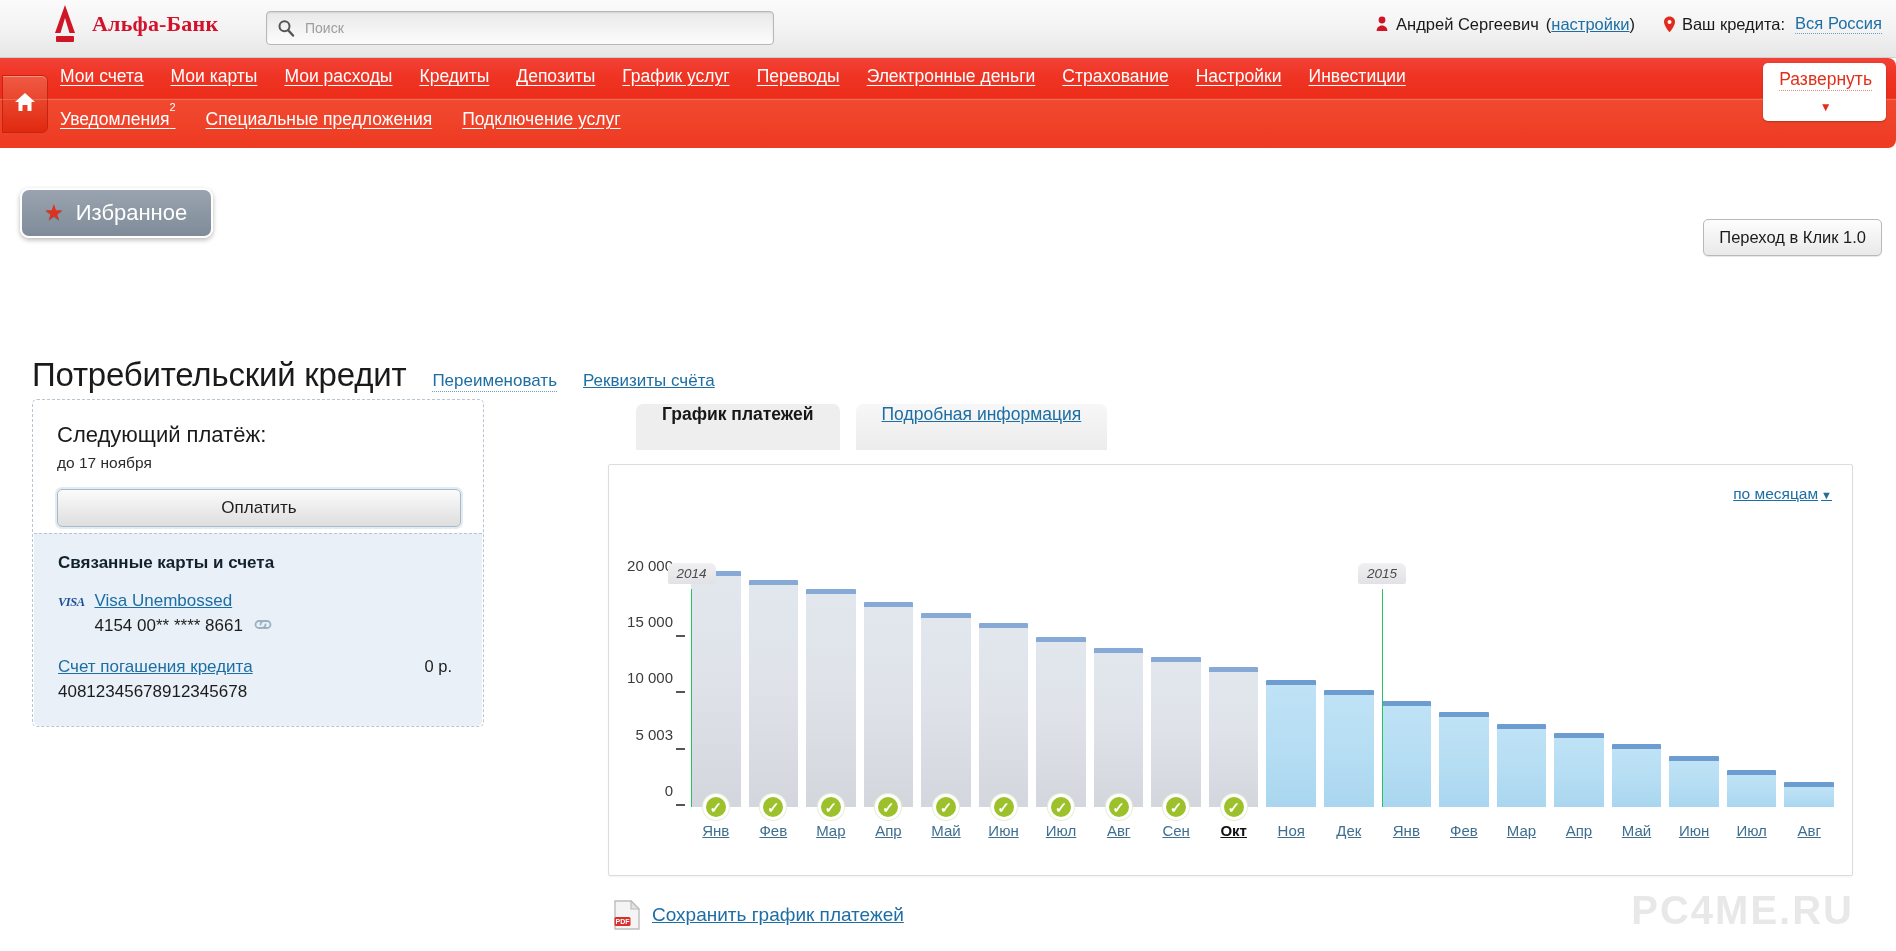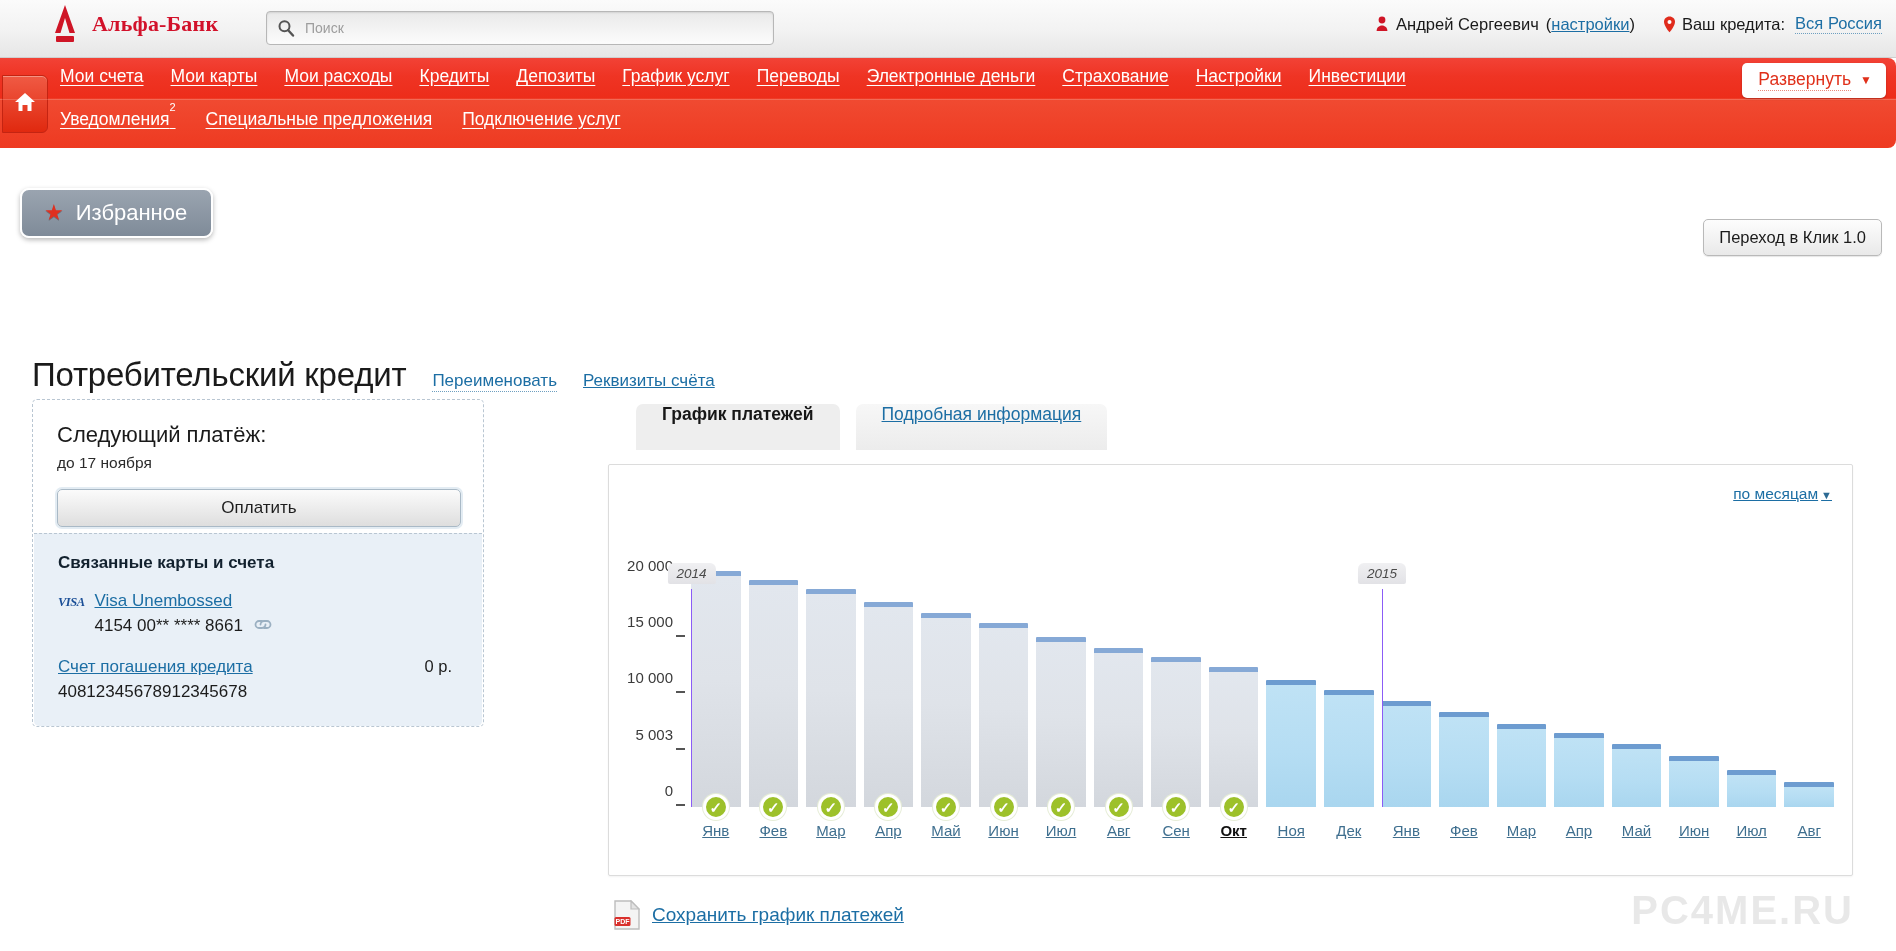--- a/index.html
+++ b/index.html
@@ -62,21 +62,21 @@
   .nav-row{ display:flex; align-items:baseline; }
   .nav-row.r1{ gap:27px; height:40px; }
   .nav-row.r2{ gap:30px; height:40px; margin-top:2px; }
   .nav-link{ color:#fff; font-size:17.5px; text-decoration:underline;
              text-underline-offset:3px; white-space:nowrap; }
   .nav-link sup{ font-size:11px; top:-7px; position:relative; }
   #expand-btn{
     position:absolute; right:10px; top:5px;
     background:#fff; border-radius:5px; padding:6px 14px 7px 16px;
     box-shadow:0 1px 2px rgba(0,0,0,.25);
-    display:flex; align-items:center; gap:9px;
+    display:flex; align-items:center; gap:9px;flex-direction:column;
   }
   #expand-btn .lbl{ color:#e0301a; font-size:17.5px; border-bottom:1px dotted #e98b7c; }
   #expand-btn .caret{ color:#e0301a; font-size:12px; }
 
   
   #fav-tab{
     position:absolute; left:20px; top:188px; width:193px; height:50px;
     background:linear-gradient(to bottom,#9aa4b0,#7f8b99);
     border-radius:9px; border:2px solid #ffffff;
     box-shadow:0 2px 5px rgba(0,0,0,.28);
@@ -173,21 +173,21 @@
     background:#9dc12a; border:3px solid #fff;
     box-shadow:0 0 0 1px #e6edd7;
     display:flex; align-items:center; justify-content:center;
     color:#fff; font-size:15px; font-weight:bold; line-height:1;
   }
   #xlabels{ position:absolute; left:0; right:0; bottom:20px; display:flex; }
   .xl{ flex:1; text-align:center; font-size:15px; }
   .xl a{ color:#3f6f8f; text-decoration:underline; }
   .xl.current a{ color:#111; font-weight:bold; }
 
-  .year-marker{ position:absolute; bottom:52px; width:1px; background:#8b5cf6; }
+  .year-marker{ position:absolute; bottom:52px; width:1px; background:#22c55e; }
   .year-marker .badge{
     position:absolute; left:50%; transform:translateX(-50%); top:-26px;
     background:linear-gradient(to bottom,#f0f0f2,#e2e2e6);
     border-radius:6px 6px 2px 2px; padding:3px 9px;
     font-size:13.5px; font-style:italic; color:#4b4b4b; white-space:nowrap;
   }
 
   
   #save-row{ position:absolute; left:614px; top:900px; display:flex; align-items:center; gap:12px;}
   .pdf-icon{ width:26px; height:30px; position:relative; }

